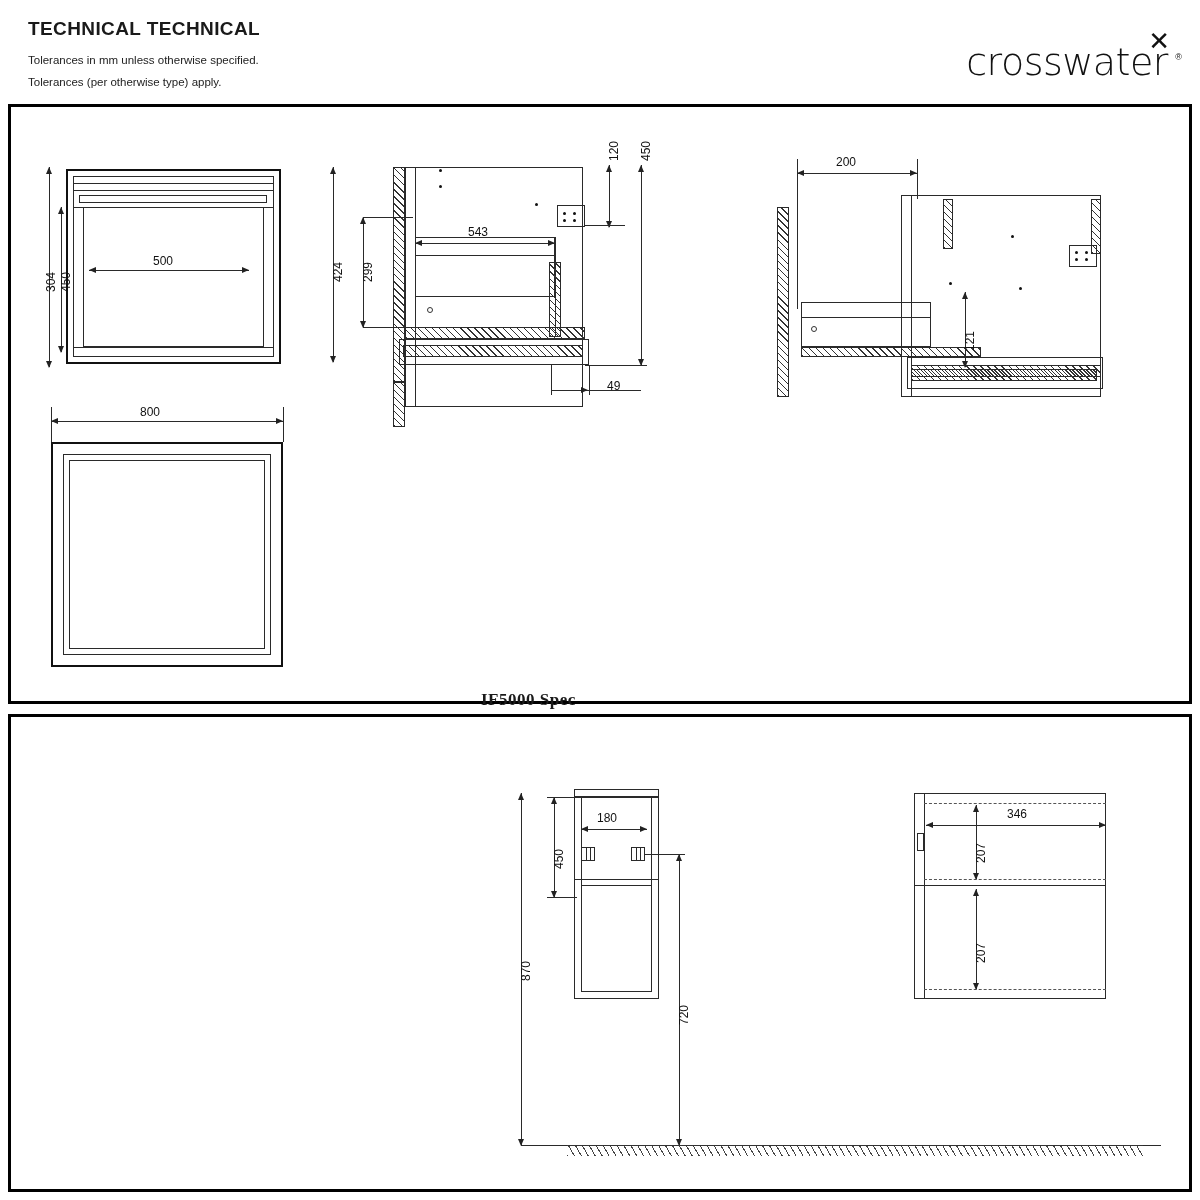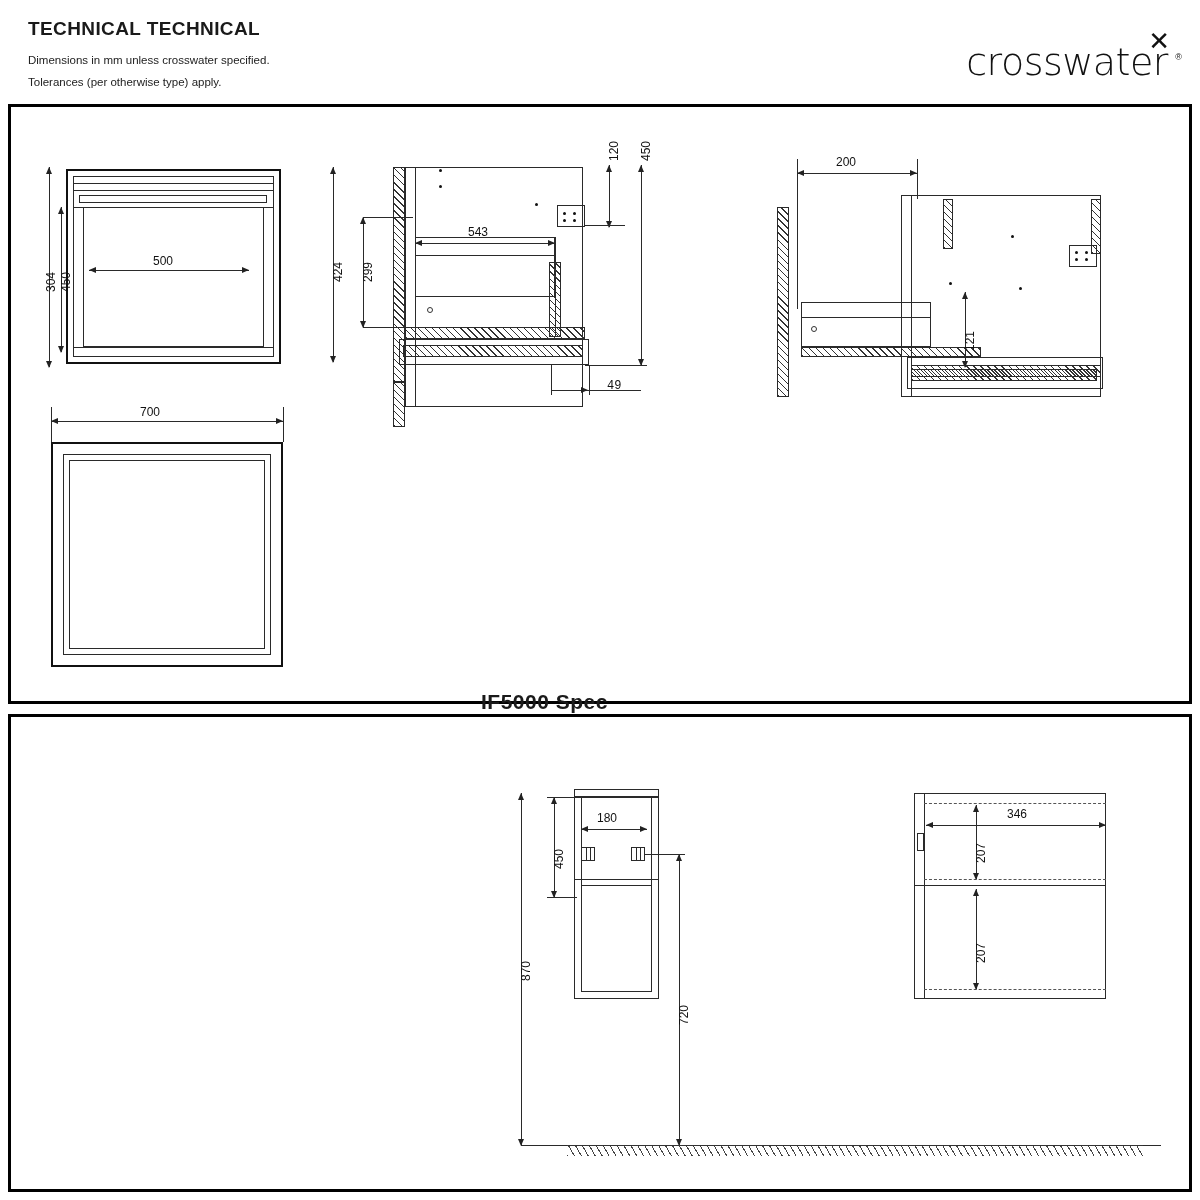--- a/index.html
+++ b/index.html
@@ -70,23 +70,24 @@
     position: absolute;
     border: 3px solid #000;
     background: #fff;
     box-sizing: border-box;
   }
   #panel-top { left: 8px; top: 104px; width: 1184px; height: 600px; }
   #panel-bottom { left: 8px; top: 714px; width: 1184px; height: 478px; }
 
   .spec-label {
     position: absolute;
-    font-size: 21px;
+    font-size: 17px;
     font-weight: bold;
     letter-spacing: 0.5px;
+    font-family: Liberation Serif, serif;
   }
   #spec-top { left: 470px; top: 583px; }
 
   
   .ln {            
     position: absolute;
     background: #2a2a2a;
   }
   .h { height: 1px; }
   .v { width: 1px; }
@@ -157,21 +158,21 @@
     height: 10px;
     background-image: repeating-linear-gradient(60deg, #444 0 1px, transparent 1px 6px);
     border-top: 1px solid #333;
   }
 </style>
 </head>
 <body>
 
 <div id="header">
   <div id="doc-title">TECHNICAL TECHNICAL</div>
-  <div id="note-1">Dimensions in mm unless crosswater specified.</div>
+  <div id="note-1">Tolerances in mm unless otherwise specified.</div>
   <div id="note-2">Tolerances (per otherwise type) apply.</div>
   <div id="brand">crosswater</div>
   <div id="brand-mark">✕</div>
   <div id="brand-reg">®</div>
 </div>
 
 <div class="panel" id="panel-top">
 
   <div>
 
@@ -207,21 +208,21 @@
   <div>
     <div class="box2" style="left:40px; top:335px; width:232px; height:225px;"></div>
     <div class="box" style="left:52px; top:347px; width:208px; height:201px;"></div>
     <div class="box" style="left:58px; top:353px; width:196px; height:189px;"></div>
 
     <div class="ln v" style="left:40px; top:300px; height:35px;"></div>
     <div class="ln v" style="left:272px; top:300px; height:35px;"></div>
     <div class="ln h" style="left:40px; top:314px; width:232px;"></div>
     <div class="arr arr-l" style="left:40px; top:311px;"></div>
     <div class="arr arr-r" style="left:265px; top:311px;"></div>
-    <div class="dim-txt" style="left:129px; top:298px;">700</div>
+    <div class="dim-txt" style="left:129px; top:298px;">800</div>
   </div>
 
   <div>
 
     <div class="hatch" style="left:382px; top:60px; width:12px; height:215px;"></div>
     <div class="hatch" style="left:382px; top:275px; width:12px; height:45px;"></div>
 
     <div class="box" style="left:394px; top:60px; width:178px; height:240px;"></div>
     <div class="ln v" style="left:404px; top:60px; height:240px;"></div>
 
@@ -270,21 +271,21 @@
     <div class="ln v" style="left:630px; top:58px; height:200px;"></div>
     <div class="arr arr-u" style="left:627px; top:58px;"></div>
     <div class="arr arr-d" style="left:627px; top:252px;"></div>
     <div class="dim-txt vert" style="left:628px; top:54px;">450</div>
     <div class="ln h" style="left:574px; top:258px; width:62px;"></div>
 
     <div class="ln h" style="left:540px; top:283px; width:90px;"></div>
     <div class="arr arr-r" style="left:570px; top:280px;"></div>
     <div class="ln v" style="left:578px; top:258px; height:30px;"></div>
     <div class="ln v" style="left:540px; top:258px; height:30px;"></div>
-    <div class="dim-txt" style="left:596px; top:272px;font-family:Liberation Mono, monospace;">49</div>
+    <div class="dim-txt" style="left:596px; top:272px;">49</div>
   </div>
 
   <div>
     <div class="hatch" style="left:766px; top:100px; width:12px; height:190px;"></div>
     <div class="box" style="left:890px; top:88px; width:200px; height:202px;"></div>
     <div class="ln v" style="left:900px; top:88px; height:202px;"></div>
     <div class="hatch" style="left:932px; top:92px; width:10px; height:50px;"></div>
     <div class="hatch" style="left:1080px; top:92px; width:10px; height:55px;"></div>
 
     <div class="box" style="left:790px; top:195px; width:130px; height:45px;"></div>

